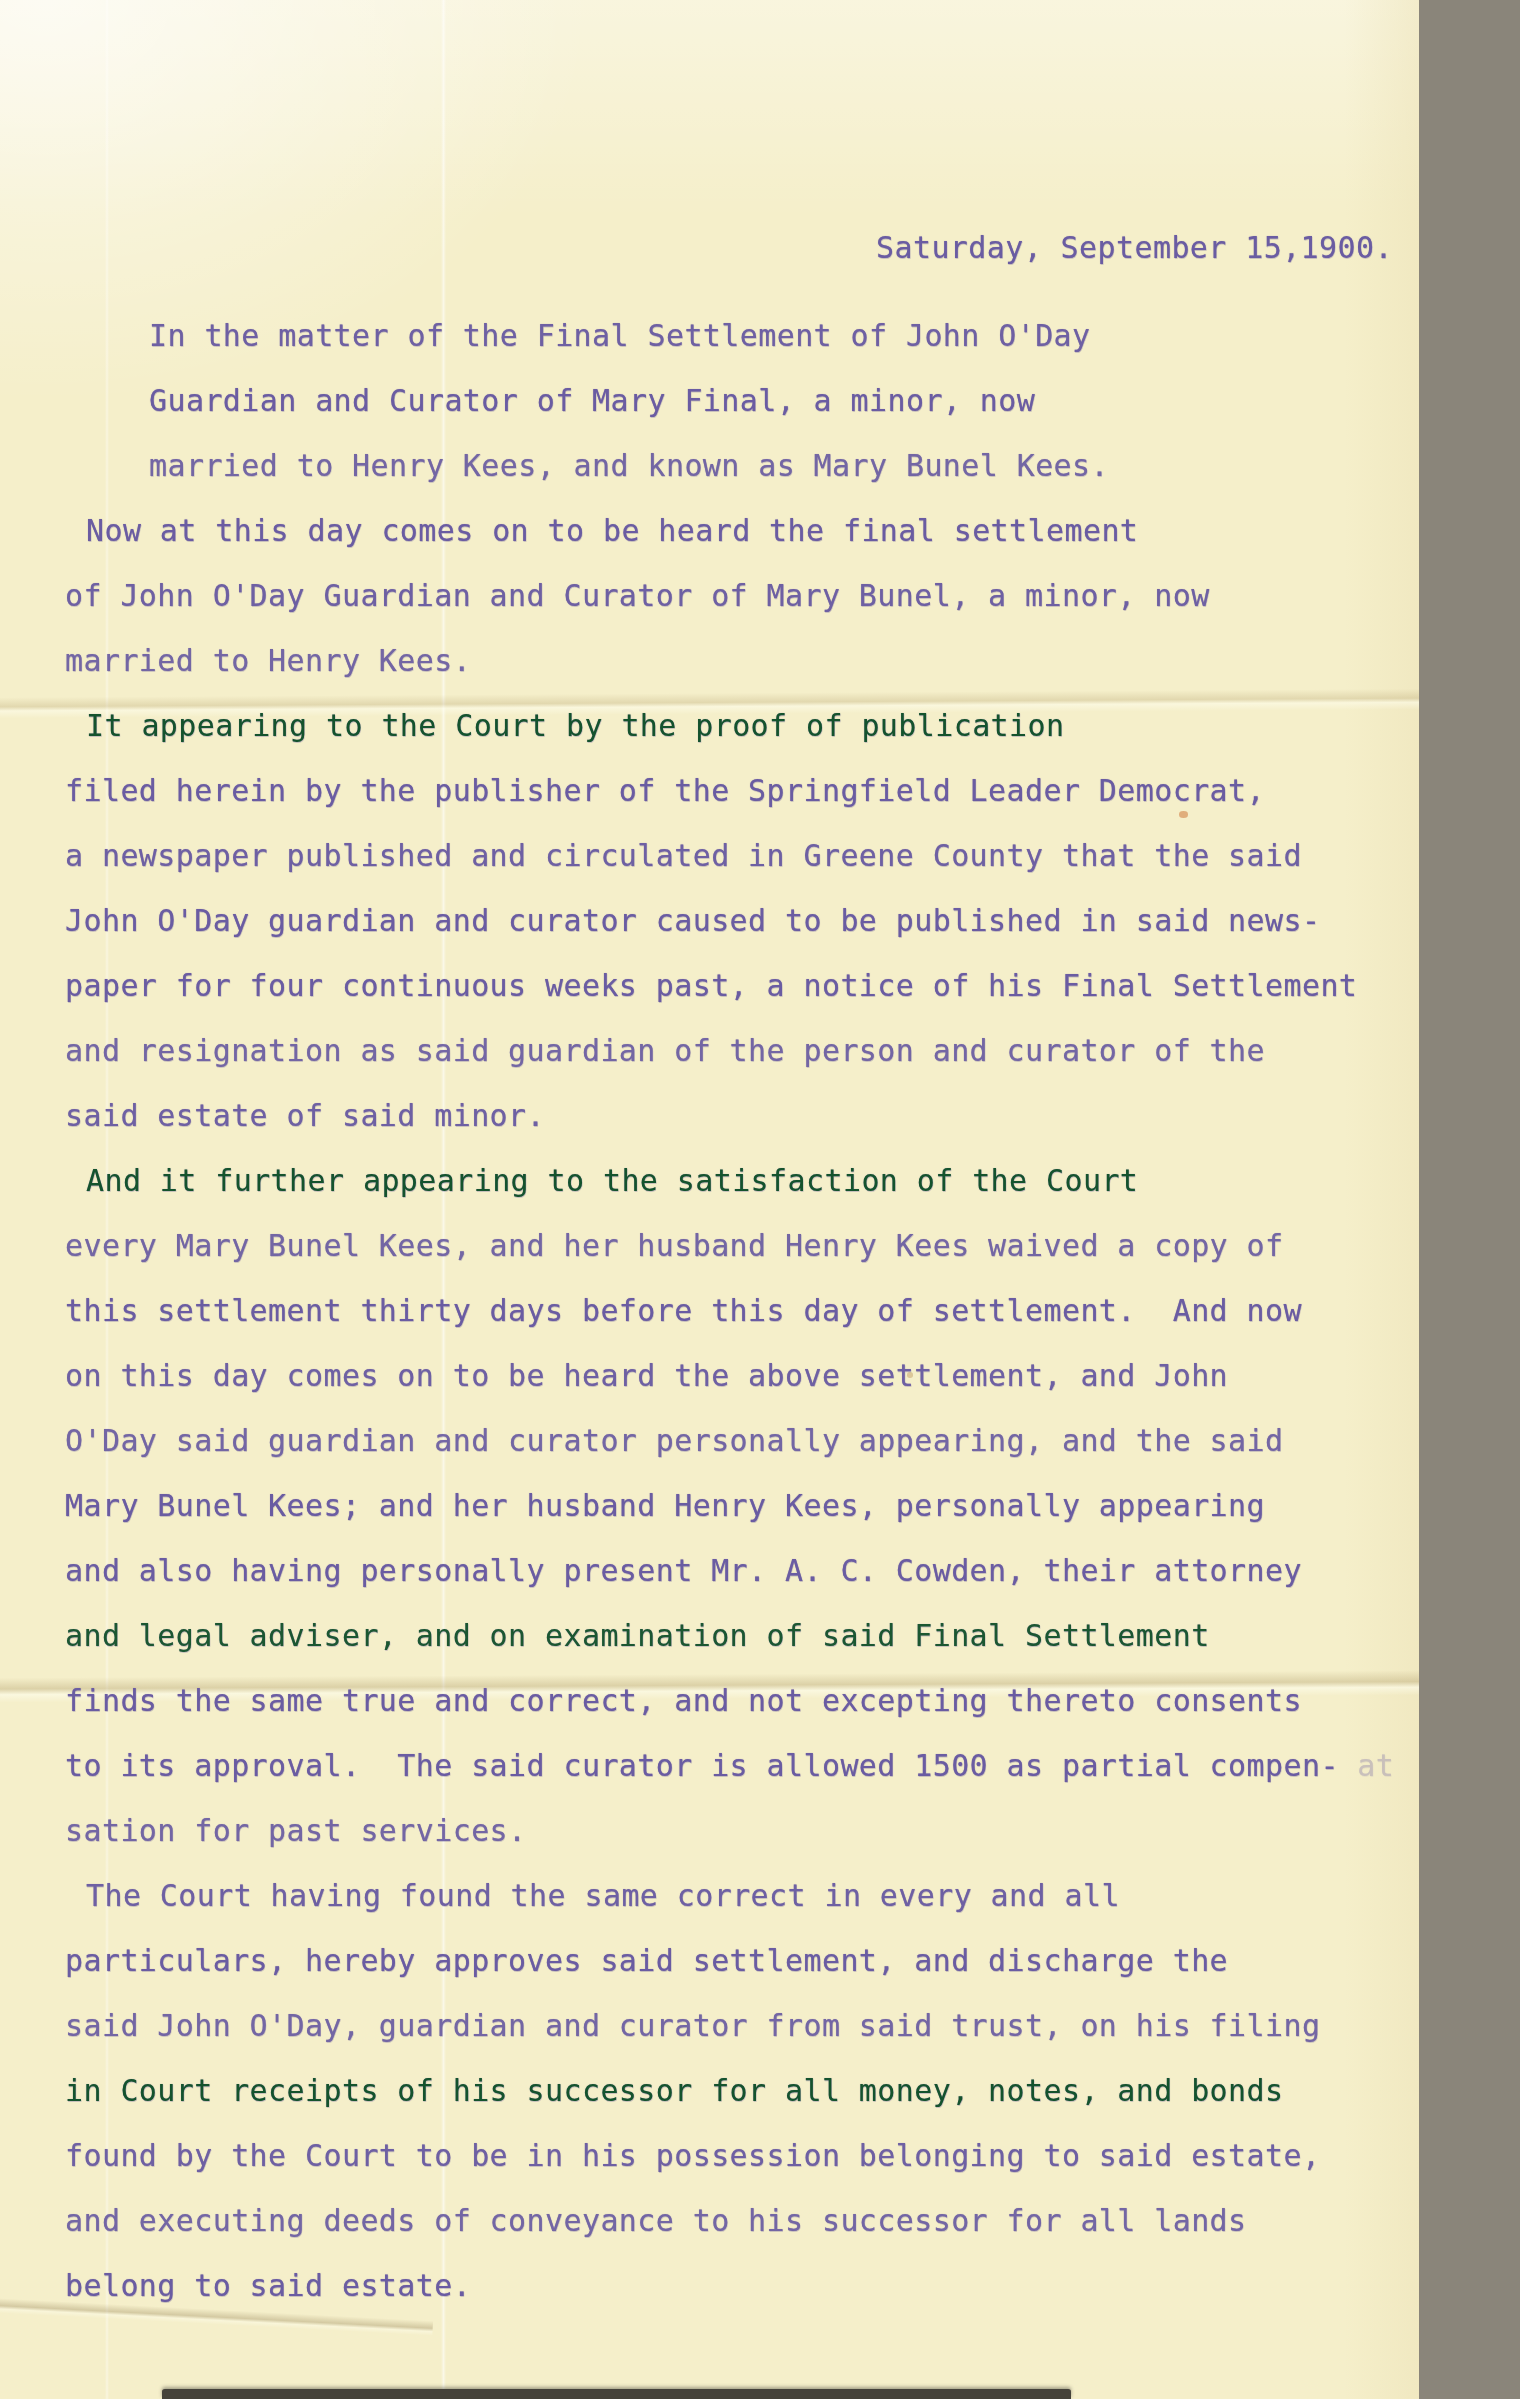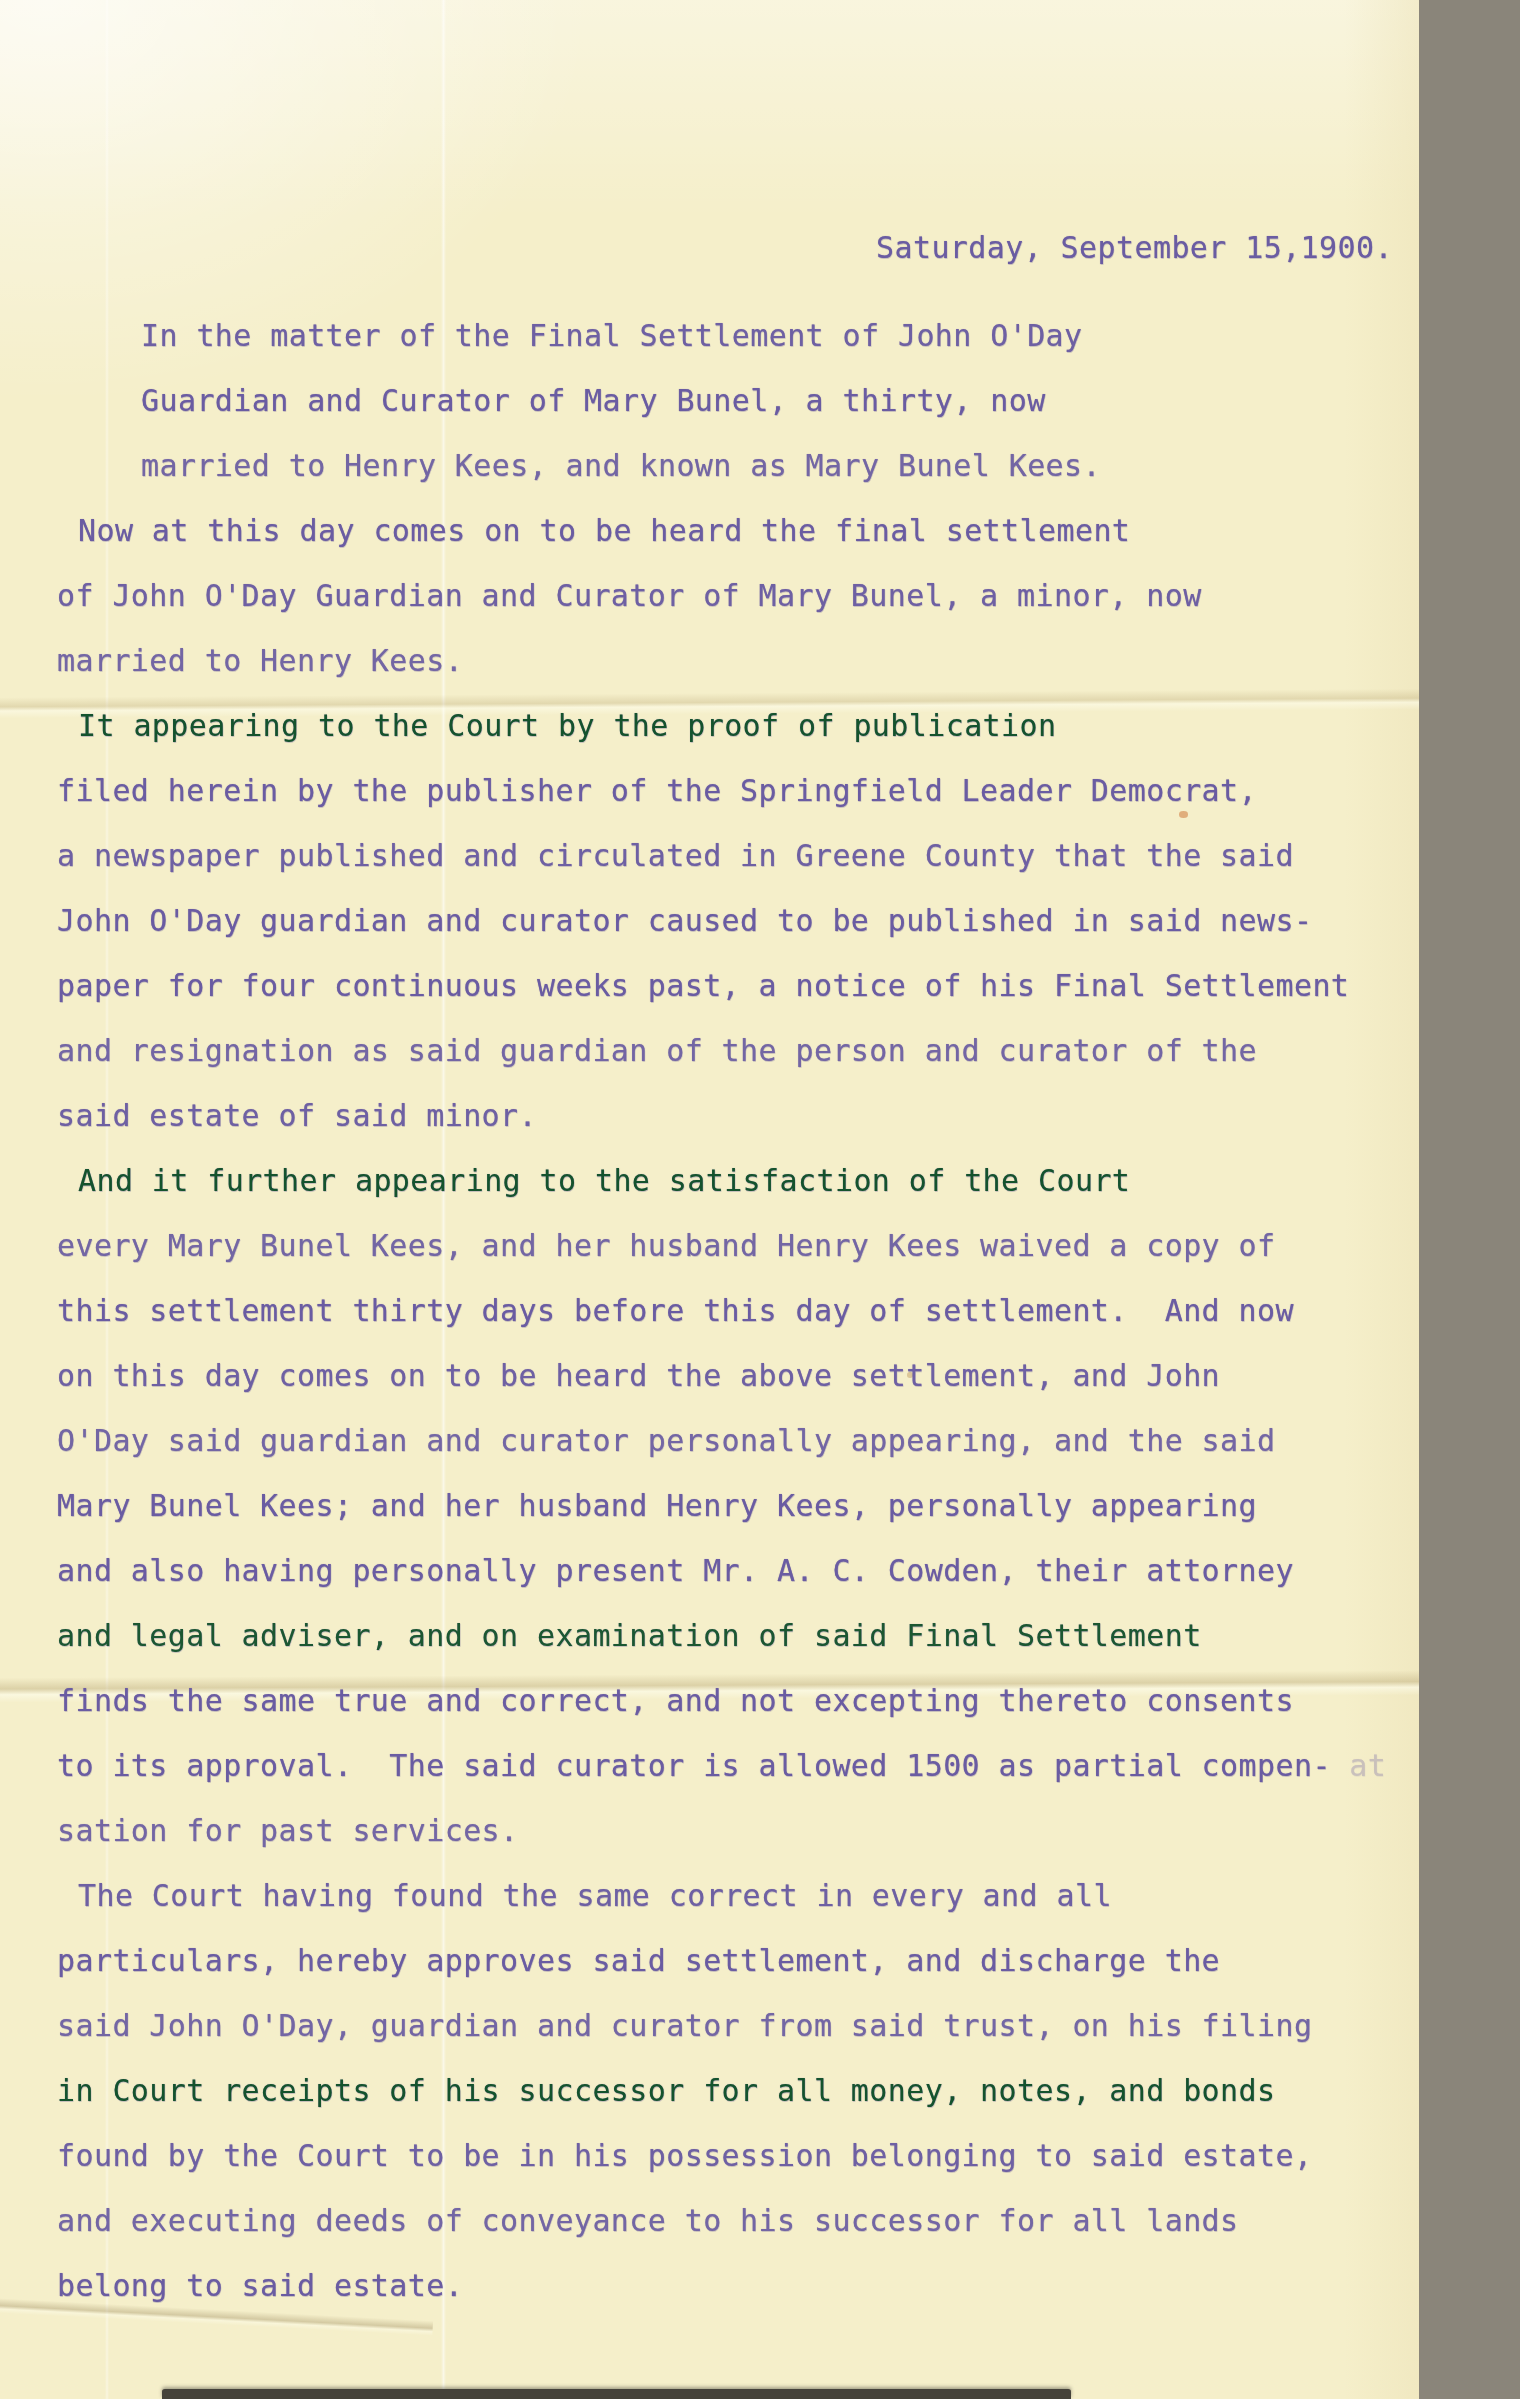--- a/index.html
+++ b/index.html
@@ -91,20 +91,21 @@
     left: 0; top: 303px; right: 0;
   }
   .line {
     height: 65px;
     line-height: 65px;
     white-space: pre;
     font-size: 30px;
     letter-spacing: 0.4px;
     color: #6a5ca2;
     text-shadow: 0 0 0.9px rgba(96,82,152,0.55), 0.5px 0.5px 0 rgba(96,82,152,0.25);
+    margin-left: 8px;
   }
   .line.caption { padding-left: 141px; }
   .line.first   { padding-left: 78px; }
   .line.flush   { padding-left: 57px; }
   
   .line:nth-child(3n)   { opacity: 0.93; }
   .line:nth-child(4n+1) { opacity: 0.97; }
   .line:nth-child(7n)   { color: #14532d; }
   .faint {
     opacity: 0.3;
@@ -122,21 +123,21 @@
   <div class="crease-1"></div>
   <div class="crease-2"></div>
   <div class="crease-3"></div>
   <div class="speck-1"></div>
   <div class="speck-2"></div>
 
   <div class="date-line">Saturday, September 15,1900.</div>
 
   <div class="doc-body">
       <div class="line caption">In the matter of the Final Settlement of John O'Day</div>
-      <div class="line caption">Guardian and Curator of Mary Bunel, a thirty, now</div>
+      <div class="line caption">Guardian and Curator of Mary Final, a minor, now</div>
       <div class="line caption">married to Henry Kees, and known as Mary Bunel Kees.</div>
       <div class="line first">Now at this day comes on to be heard the final settlement</div>
       <div class="line flush">of John O'Day Guardian and Curator of Mary Bunel, a minor, now</div>
       <div class="line flush">married to Henry Kees.</div>
       <div class="line first">It appearing to the Court by the proof of publication</div>
       <div class="line flush">filed herein by the publisher of the Springfield Leader Democrat,</div>
       <div class="line flush">a newspaper published and circulated in Greene County that the said</div>
       <div class="line flush">John O'Day guardian and curator caused to be published in said news-</div>
       <div class="line flush">paper for four continuous weeks past, a notice of his Final Settlement</div>
       <div class="line flush">and resignation as said guardian of the person and curator of the</div>

